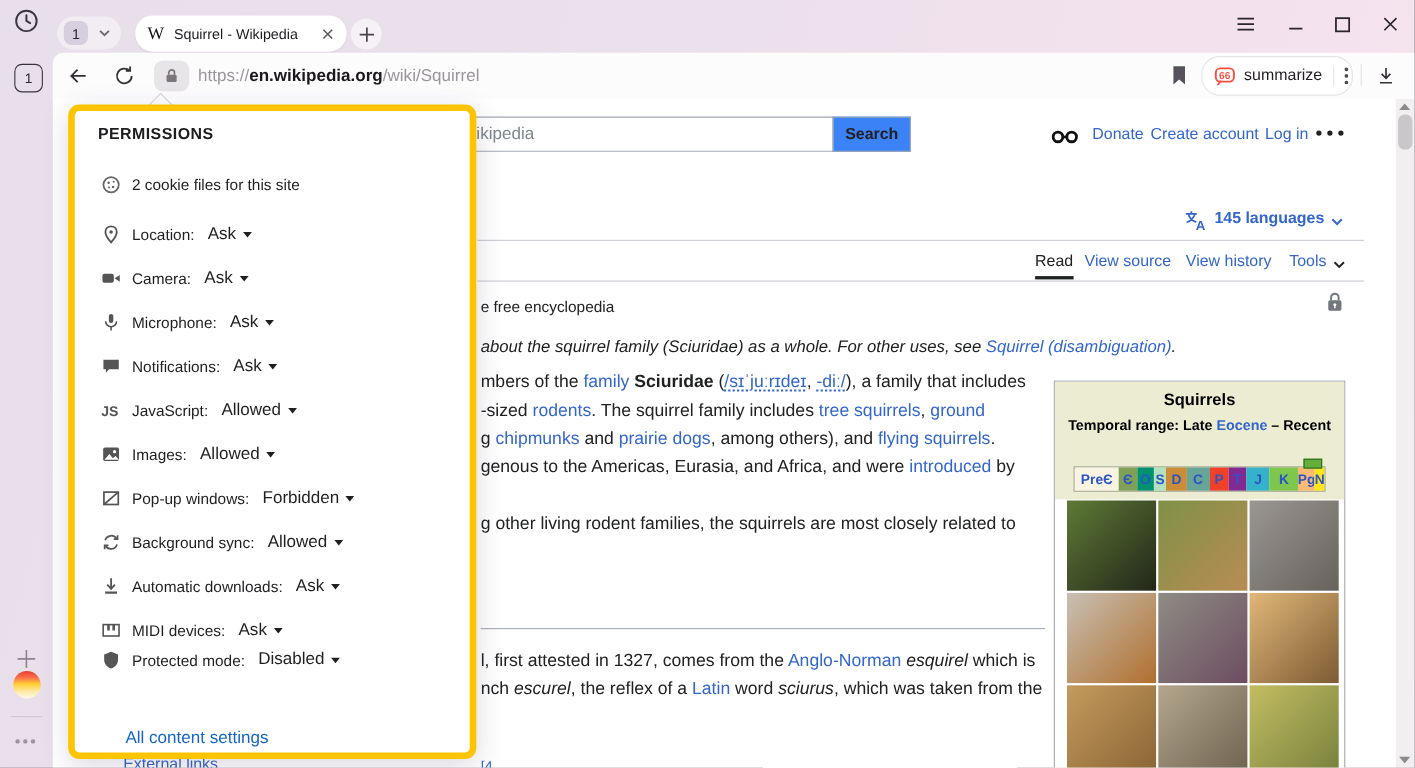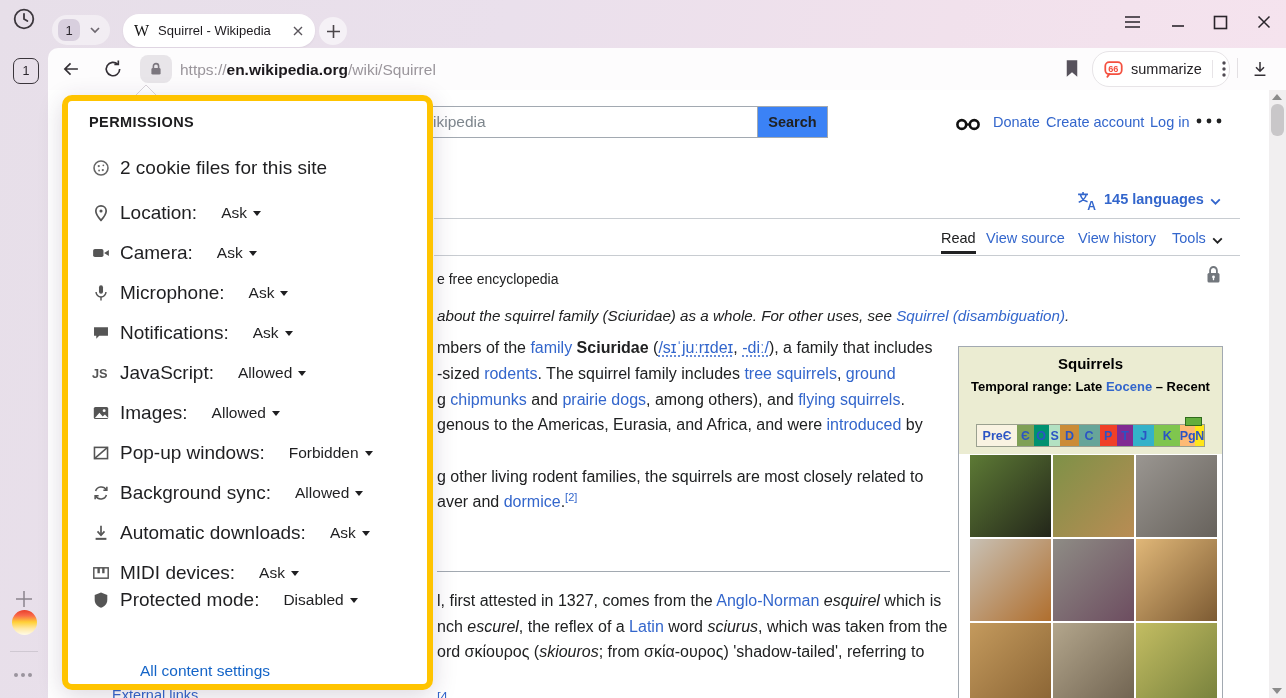--- a/index.html
+++ b/index.html
@@ -74,22 +74,22 @@
   .scroll .thumb{position:absolute;left:2px;top:14px;width:13px;height:32px;border-radius:6px;background:#c9c7c9;}
   .tri-up{width:0;height:0;border:5px solid transparent;border-bottom:6px solid #8b8b8b;position:absolute;left:3px;top:-1px;}
   .tri-dn{width:0;height:0;border:5px solid transparent;border-top:6px solid #8b8b8b;position:absolute;left:3px;top:598px;}
 
   
   .caret{left:134px;top:84px;z-index:40;}
   .panel{left:62px;top:95px;width:371px;height:595px;box-sizing:border-box;background:#fff;border:6px solid #ffc400;border-radius:10px;z-index:50;box-shadow:0 6px 24px rgba(60,40,80,.18);}
   .panel-title{position:absolute;left:21px;top:13px;font-size:14.5px;font-weight:600;letter-spacing:.4px;color:#1d1d1f;}
   .prow{position:absolute;left:0;width:100%;height:24px;display:flex;align-items:center;}
   .prow .picon{width:18px;height:18px;margin-left:24px;flex:none;}
-  .prow .plabel{margin-left:10px;font-size:19px;color:#1f1f21;white-space:pre;}
-  .prow .pval{margin-left:24px;font-size:15.5px;color:#1f1f21;display:flex;align-items:center;}
+  .prow .plabel{margin-left:10px;font-size:14px;color:#1f1f21;white-space:pre;}
+  .prow .pval{margin-left:12px;font-size:15.5px;color:#1f1f21;display:flex;align-items:center;}
   .dd-caret{width:0;height:0;border:4px solid transparent;border-top:5px solid #1f1f21;margin-left:6px;margin-top:5px;}
   .plink{color:#1565c8;font-size:15.5px;}
 </style>
 </head>
 <body>
 
 <div class="stage">
 
   <div class="abs icon-btn" style="left:12px;top:7px;width:24px;height:24px;">
     <svg width="24" height="24" viewBox="0 0 24 24">
@@ -264,24 +264,22 @@
     </div>
 
     <div class="abs lines" id="article-lines">
         <div class="line tagline" style="top: 176px;"><span class="">e free encyclopedia</span></div>
         <div class="line hatnote" style="top: 213px;"><span class="">about the squirrel family (Sciuridae) as a whole. For other uses, see </span><span class="lnk">Squirrel (disambiguation)</span><span class="">.</span></div>
         <div class="line" style="top: 245px;"><span class="">mbers of the </span><span class="lnk">family</span><span class=""> </span><span class="b">Sciuridae</span><span class=""> (</span><span class="lnk dot">/sɪˈjuːrɪdeɪ</span><span class="">, </span><span class="lnk dot">-diː/</span><span class="">), a family that includes</span></div>
         <div class="line" style="top: 297px;"><span class="">g </span><span class="lnk">chipmunks</span><span class=""> and </span><span class="lnk">prairie dogs</span><span class="">, among others), and </span><span class="lnk">flying squirrels</span><span class="">.</span></div>
         <div class="line" style="top: 271px;"><span class="">-sized </span><span class="lnk">rodents</span><span class="">. The squirrel family includes </span><span class="lnk">tree squirrels</span><span class="">, </span><span class="lnk">ground</span></div>
         <div class="line" style="top: 322px;"><span class="">genous to the Americas, Eurasia, and Africa, and were </span><span class="lnk">introduced</span><span class=""> by</span></div>
         <div class="line" style="top: 374px;"><span class="">g other living rodent families, the squirrels are most closely related to</span></div>
-        <div class="line" style="top: 399px;"><span class="">aver and </span><span class="lnk">dormice</span><span class="">.</span><sup class="lnk">[2]</sup></div>
         <div class="line" style="top: 498px;"><span class="">l, first attested in 1327, comes from the </span><span class="lnk">Anglo-Norman</span><span class=""> </span><span class="i">esquirel</span><span class=""> which is</span></div>
         <div class="line" style="top: 524px;"><span class="">nch </span><span class="i">escurel</span><span class="">, the reflex of a </span><span class="lnk">Latin</span><span class=""> word </span><span class="i">sciurus</span><span class="">, which was taken from the</span></div>
-        <div class="line" style="top: 549px;"><span class="">ord σκίουρος (</span><span class="i">skiouros</span><span class="">; from σκία-ουρος) 'shadow-tailed', referring to</span></div>
       </div>
     <div class="abs hr" style="left:389px;top:481px;width:513px;background:#a2a9b1;"></div>
 
     <div class="abs infobox">
       <div class="ibx-head"></div>
       <div class="ibx-title">Squirrels</div>
       <div class="ibx-temporal"><span>Temporal range: Late </span><span class="lnk">Eocene</span><span> – Recent</span></div>
       <div class="timeline" id="ibx-timeline">
           <div class="tl-seg" style="flex: 42 0 0px; background: rgb(249, 243, 226);">PreЄ</div>
           <div class="tl-seg" style="flex: 17 0 0px; background: rgb(127, 160, 86);">Є</div>
@@ -480,17 +478,17 @@
             </svg>
           </span>
           <span class="plabel">Protected mode:</span>
           <span class="pval">
             <span>Disabled</span>
             <span class="dd-caret"></span>
           </span>
         </div>
       </div>
     <div class="prow" style="top:558px;">
-      <span class="plink" style="margin-left:72px;text-align:center;">All content settings</span>
+      <span class="plink" style="margin-left:46px;text-align:center;">All content settings</span>
     </div>
   </div>
 
 </div>
 
 </body></html>

